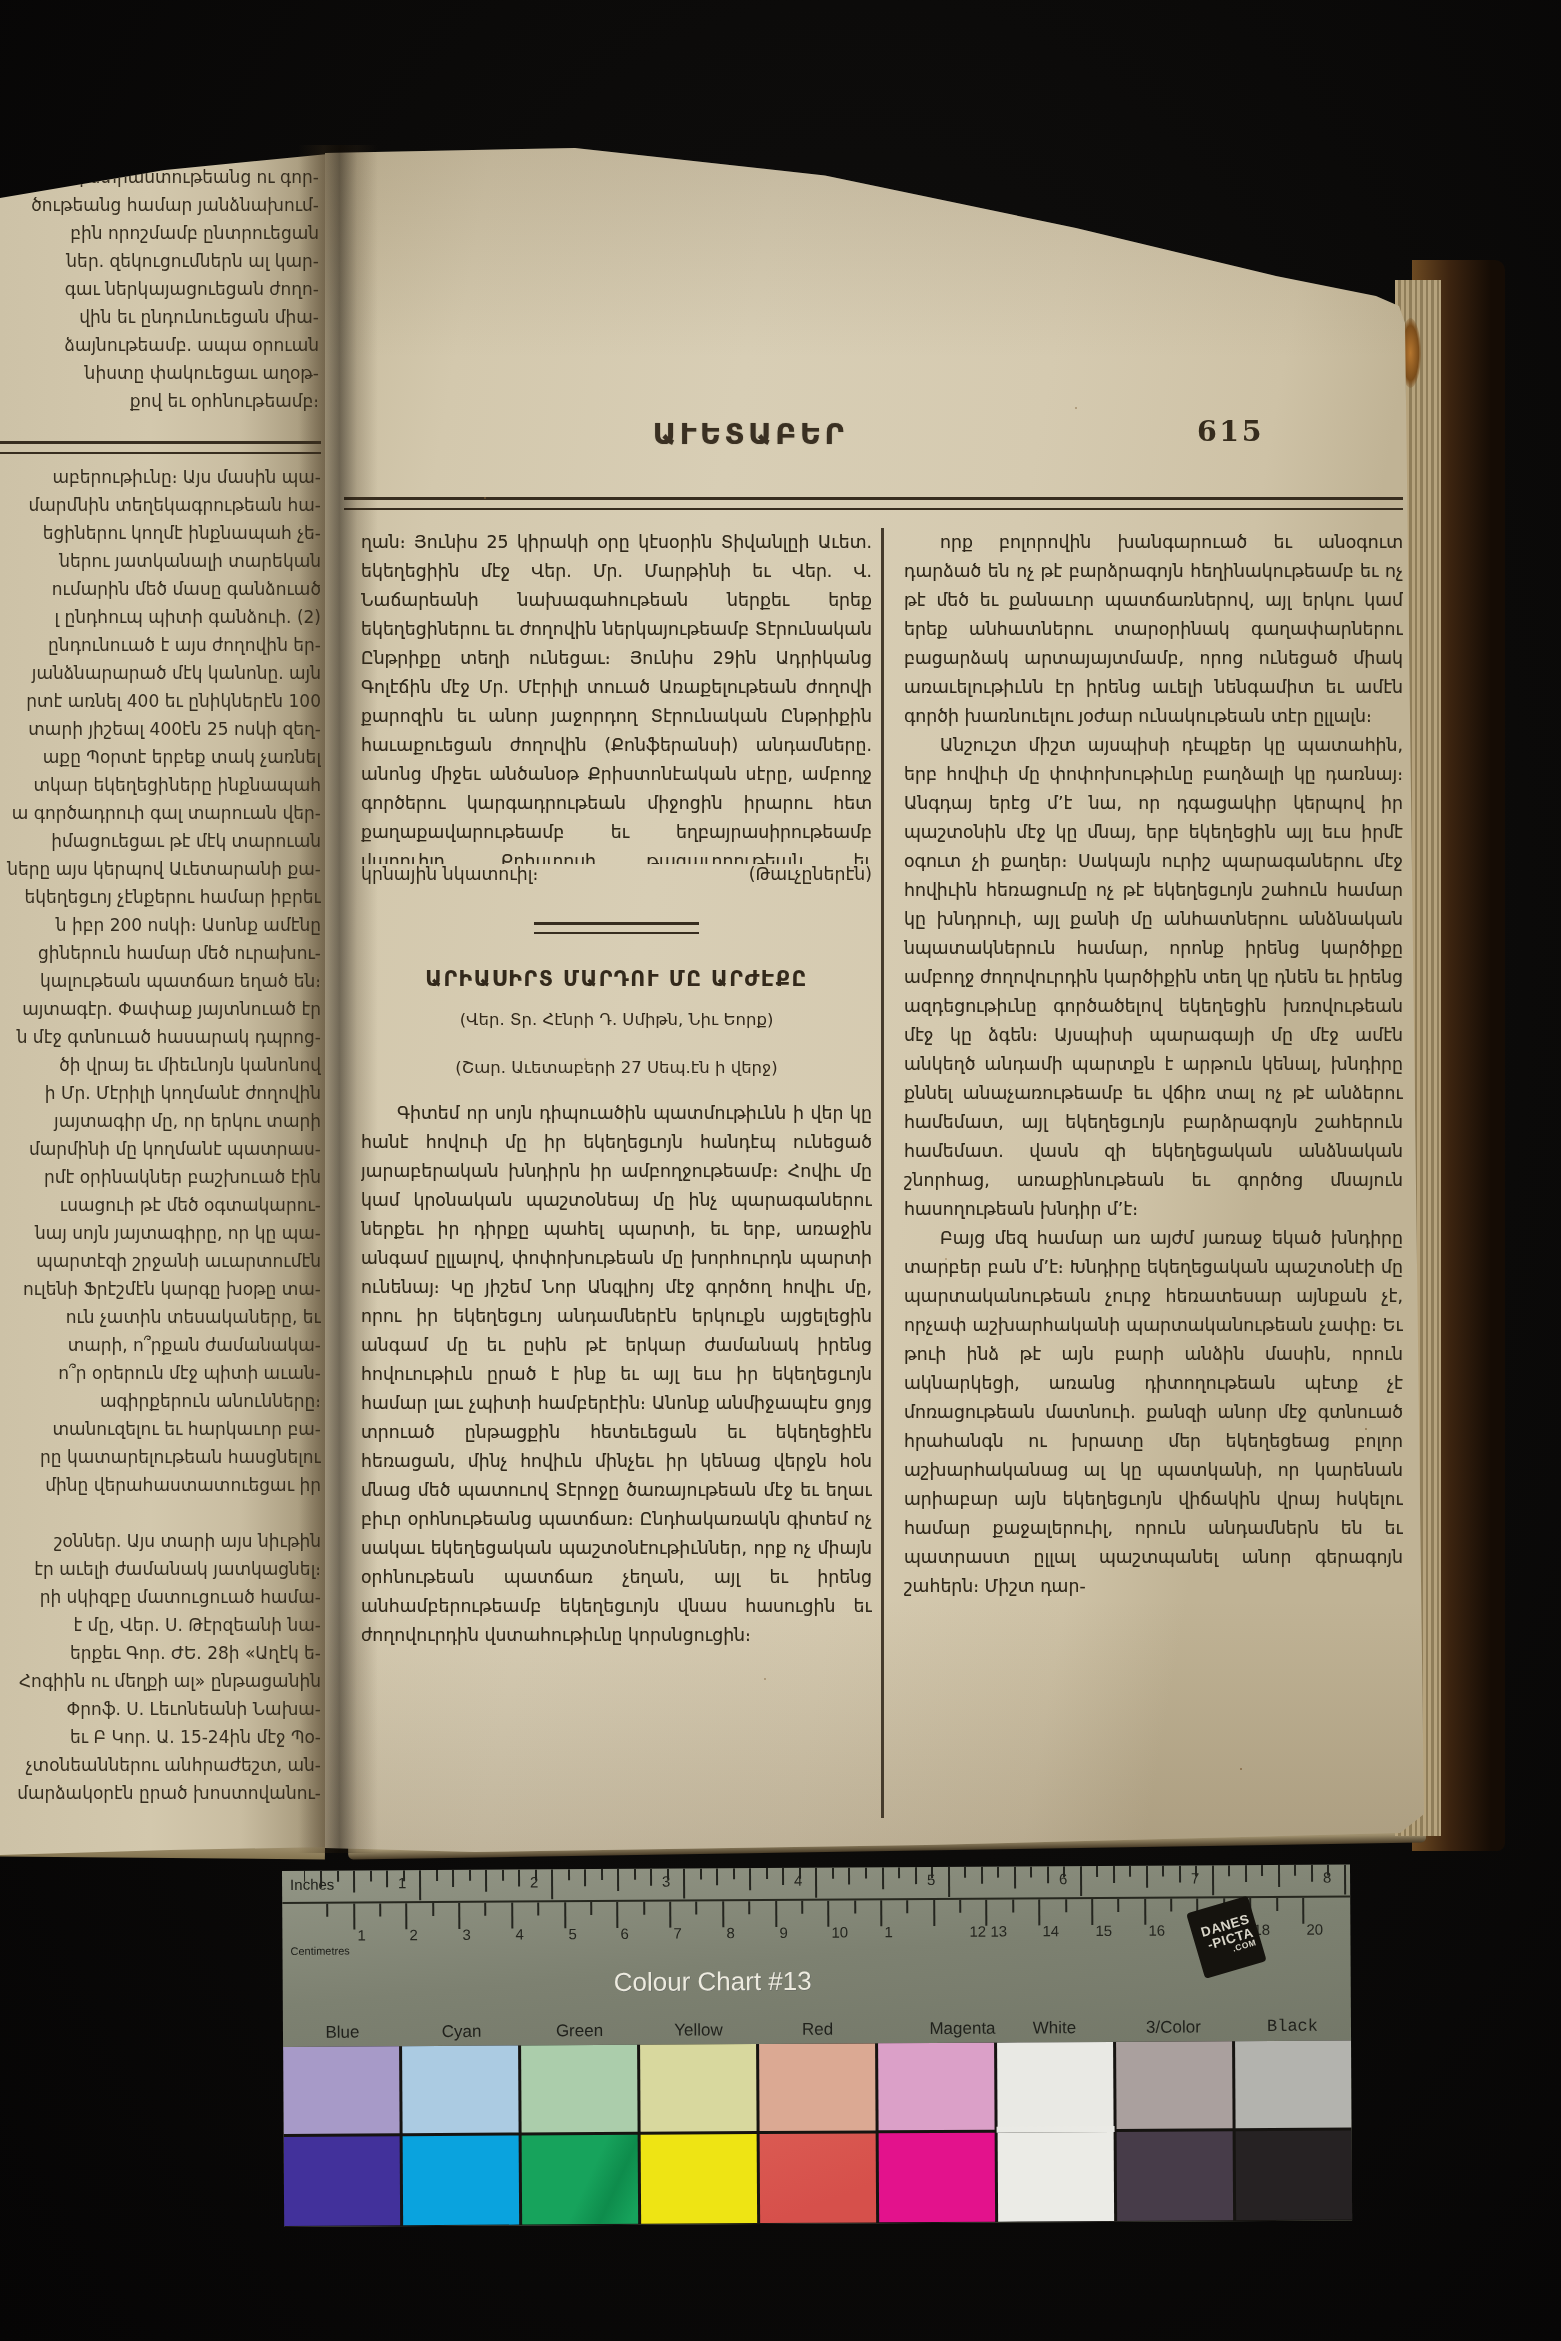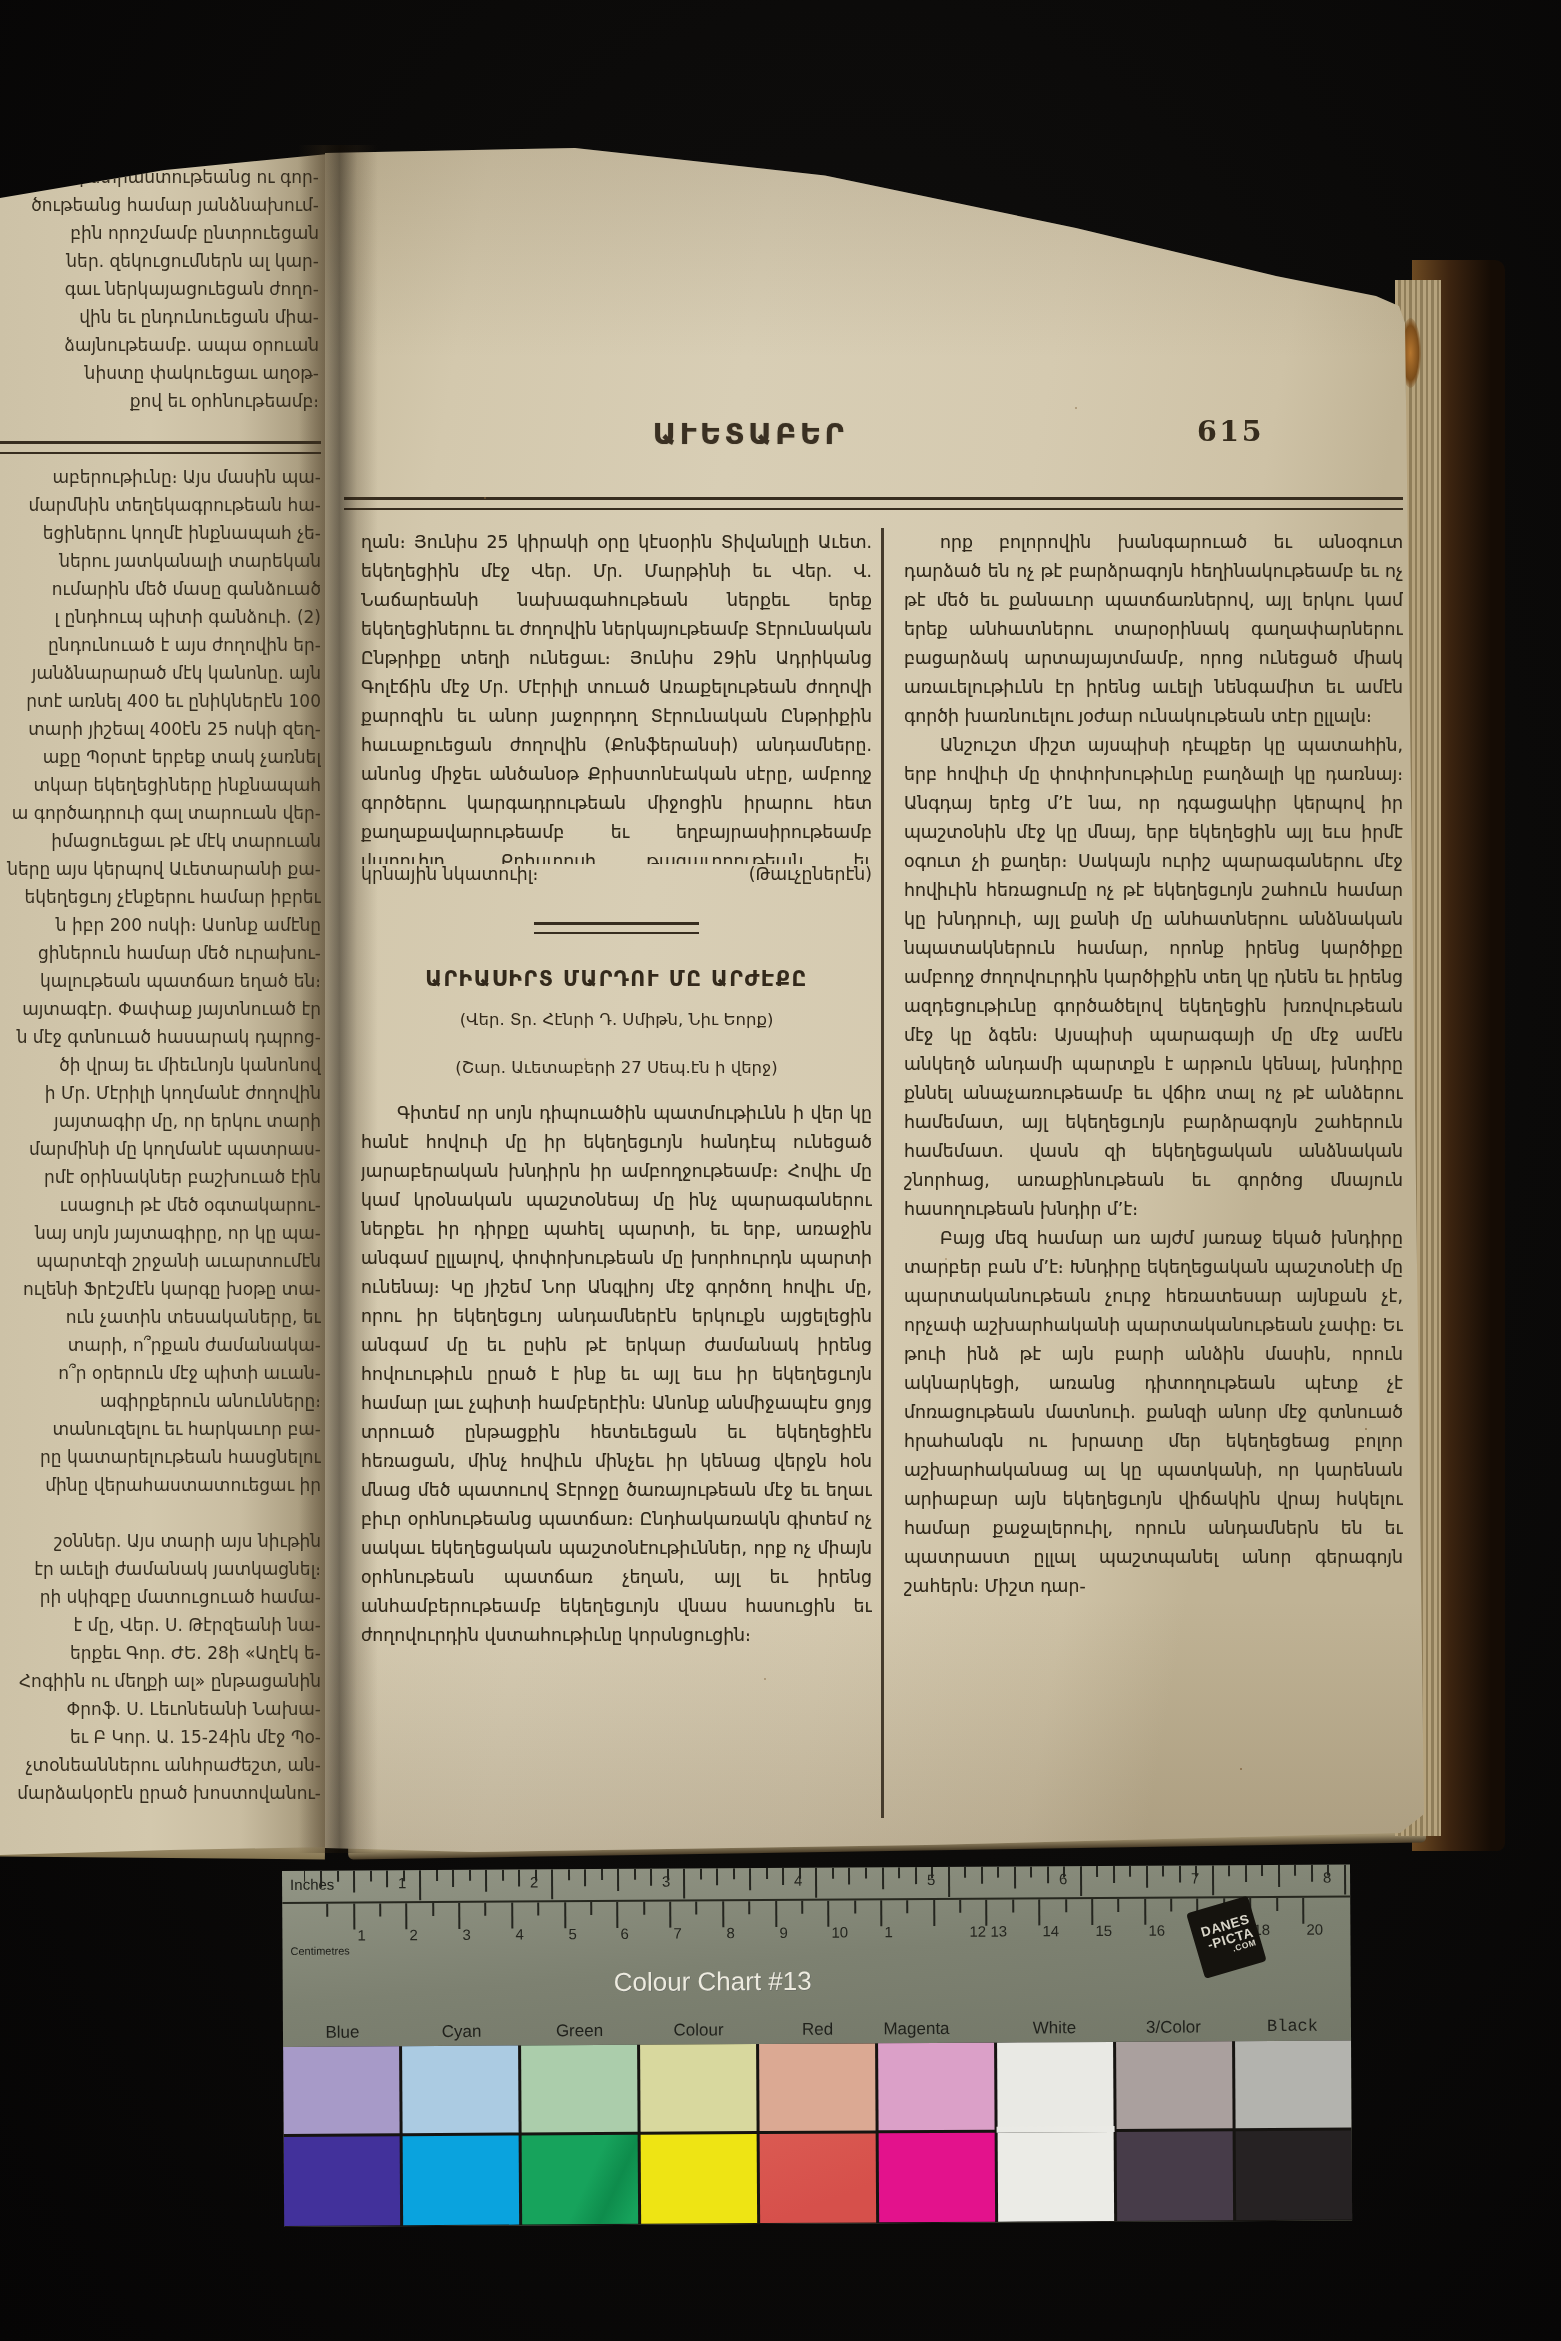--- a/index.html
+++ b/index.html
@@ -338,23 +338,23 @@
     <div class="card-title">Colour Chart #13</div>
     <div class="logo">
       <div class="l1">DANES</div>
       <div class="l2">-PICTA</div>
       <div class="l3">.COM</div>
     </div>
     <div id="swatch-labels">
         <span class="swlabel" style="left: 0px; width: 119px;">Blue</span>
         <span class="swlabel" style="left: 119px; width: 119px;">Cyan</span>
         <span class="swlabel" style="left: 237px; width: 119px;">Green</span>
-        <span class="swlabel" style="left: 356px; width: 119px;">Colour</span>
+        <span class="swlabel" style="left: 356px; width: 119px;">Yellow</span>
         <span class="swlabel" style="left: 475px; width: 119px;">Red</span>
-        <span class="swlabel" style="left: 574px; width: 119px;">Magenta</span>
+        <span class="swlabel" style="left: 620px; width: 119px;">Magenta</span>
         <span class="swlabel" style="left: 712px; width: 119px;">White</span>
         <span class="swlabel" style="left: 831px; width: 119px;">3/Color</span>
         <span class="swlabel" style="left: 950px; width: 119px; font-family: Liberation Mono, monospace;">Black</span>
       </div>
     <div class="grid">
       <div class="srow srow1" id="row-pastel">
           <div class="cell" style="background: rgb(167, 154, 200);"></div>
           <div class="cell" style="background: rgb(171, 203, 226);"></div>
           <div class="cell" style="background: rgb(171, 205, 171);"></div>
           <div class="cell" style="background: rgb(216, 216, 158);"></div>

